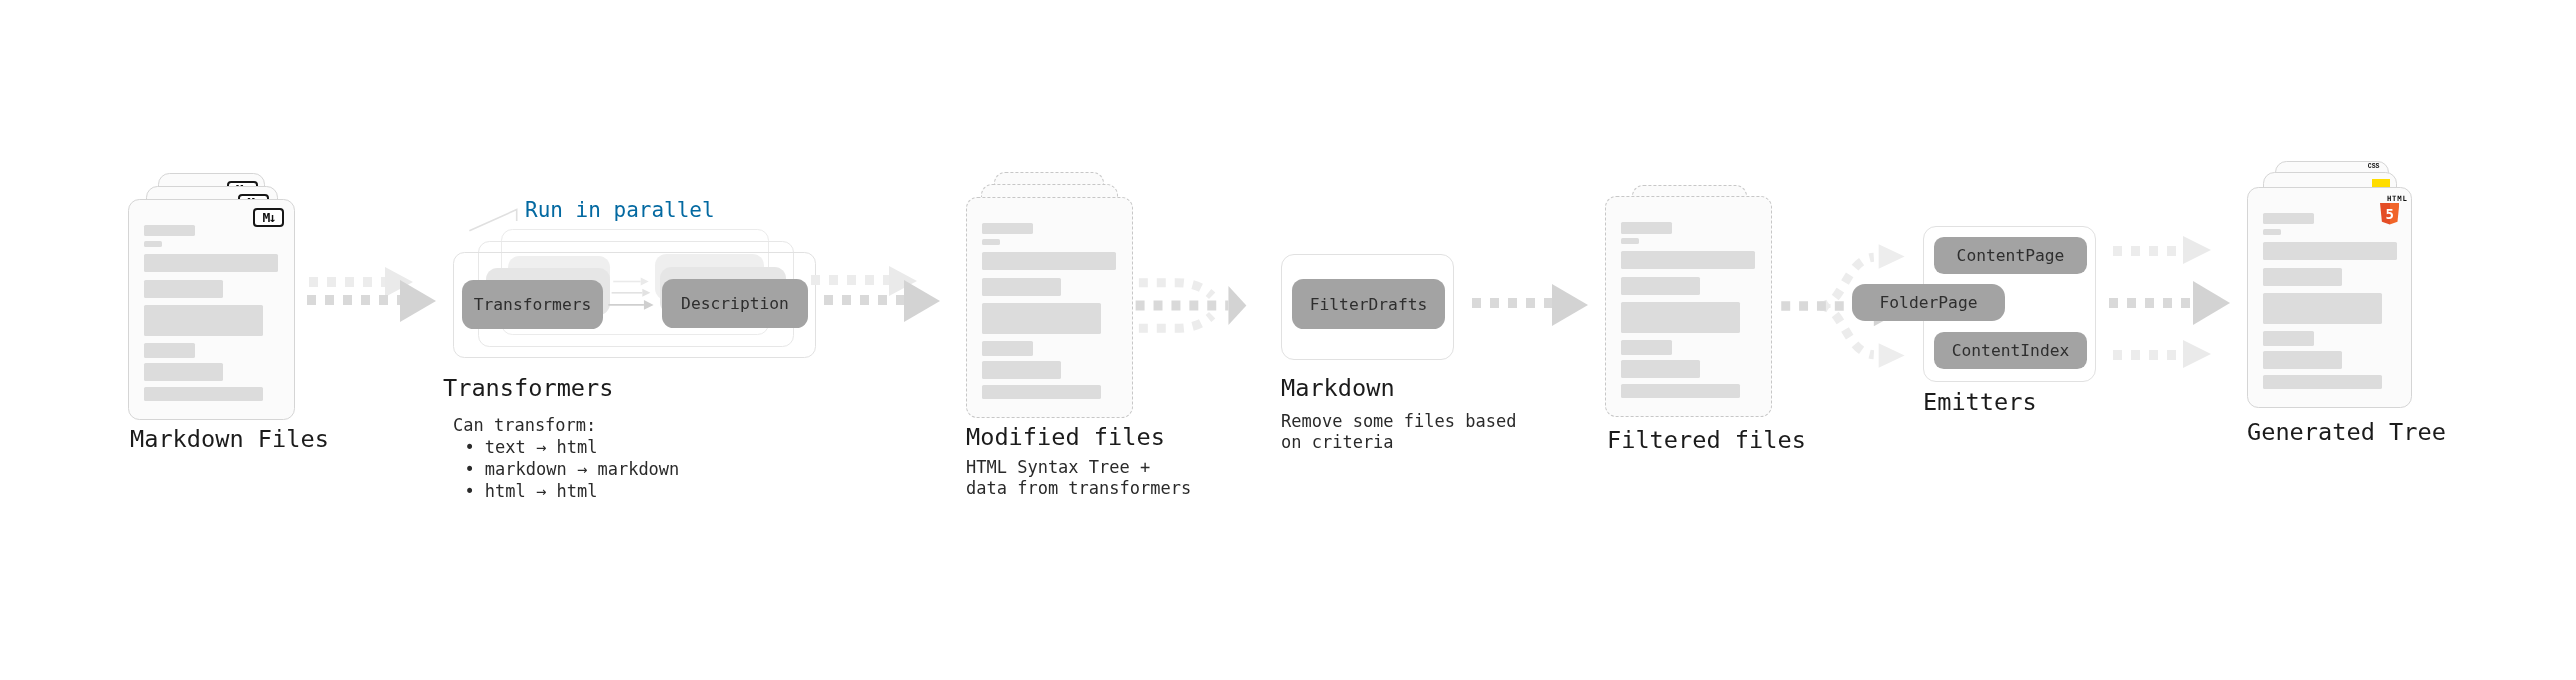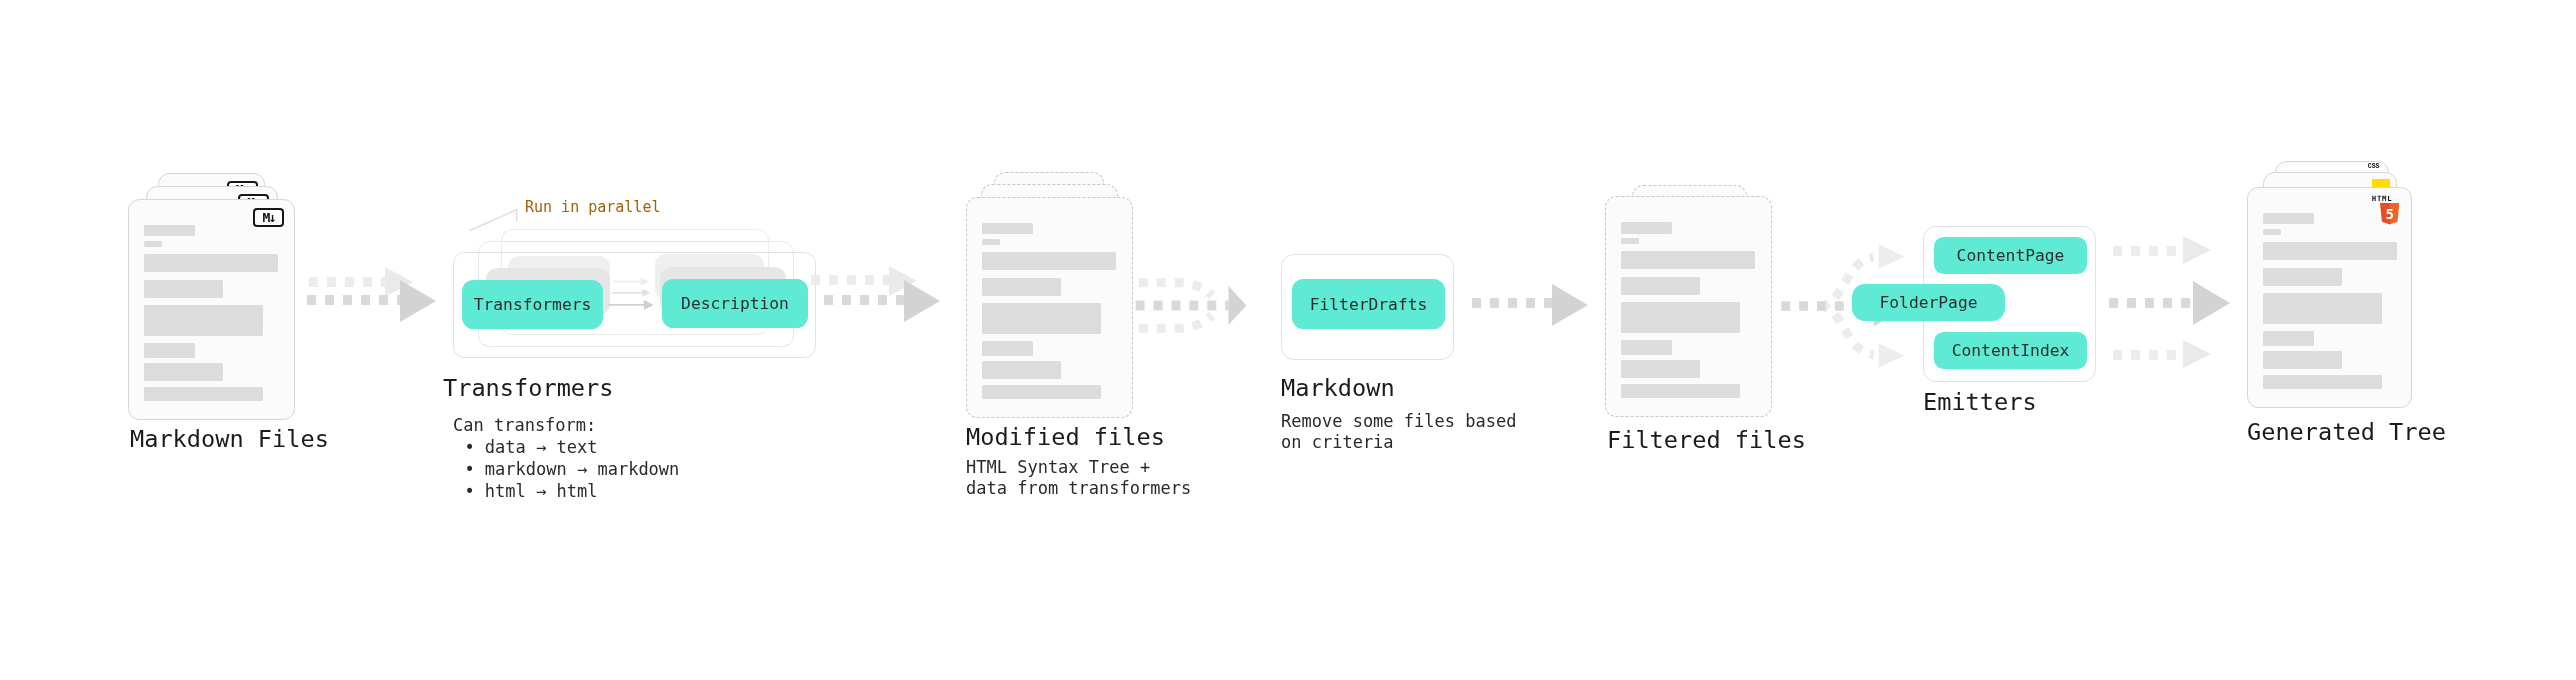--- a/index.html
+++ b/index.html
@@ -21,43 +21,43 @@
     border:2.4px solid #161616; border-radius:4.1px;
     display:flex; align-items:center; justify-content:center;
     font-size:13px; font-weight:bold; letter-spacing:-1.6px; color:#111; box-sizing:border-box;
   }
 
   
   .outline { position:absolute; border:1.6px solid #e1e1e1; border-radius:11.4px; box-sizing:border-box; }
   .outline.g1 { border-color:#e7e7e7; }
   .outline.g2 { border-color:#ebebeb; }
   .graybox {
-    position:absolute; background:#5eead4; border-radius:11.4px;
+    position:absolute; background:#a3a3a3; border-radius:11.4px;
     display:flex; align-items:center; justify-content:center;
     font-size:16.3px; color:#2e2e2e; white-space:nowrap;
   }
   .graybox.gh1 { background:#e6e6e6; }
   .graybox.gh2 { background:#efefef; }
 
   
   .title { position:absolute; font-size:23.6px; color:#1b1b1b; white-space:nowrap; }
   .sub { position:absolute; font-size:17px; line-height:21px; color:#2a2a2a; white-space:nowrap; }
   .sub div { white-space:pre; }
-  .annot { position:absolute; font-size:15px; color:#a16207; white-space:nowrap; }
+  .annot { position:absolute; font-size:21px; color:#0369a1; white-space:nowrap; }
 
   
   .dash { position:absolute; height:9.8px; }
   .dash.main  { background:repeating-linear-gradient(90deg,#d9d9d9 0 9px,transparent 9px 18px); }
   .dash.faint { background:repeating-linear-gradient(90deg,#ececec 0 9px,transparent 9px 18px); }
   .tri { position:absolute; width:0; height:0; border-style:solid; border-color:transparent; }
 
   
   .css-badge { position:absolute; font-size:6.5px; font-weight:bold; color:#101010; letter-spacing:0; border-bottom:2.4px solid #2b62e9; padding:0 2.4px 0.8px 2.4px; line-height:6.5px;font-family:Liberation Mono, monospace; }
   .js-badge  { position:absolute; width:18px; height:10.6px; background:#ffdd00; }
-  .html5-badge { position:absolute; width:36px; text-align:left; }
+  .html5-badge { position:absolute; width:36px; text-align:right; }
   .html5-word { font-size:7.3px; font-weight:bold; letter-spacing:0.8px; color:#101010; line-height:7.3px; }
   .html5-shield {
     width:19.5px; height:22px; margin:0.8px auto 0 auto;
     background:linear-gradient(90deg,#e44d26 50%,#f16529 50%);
     clip-path:polygon(0 0,100% 0,90% 87%,50% 100%,10% 87%);
     color:#ffffff; font-size:14px; font-weight:bold;
     display:flex; align-items:center; justify-content:center;
   }
   svg { position:absolute; overflow:visible; }
 </style>
@@ -113,21 +113,21 @@
     <polygon points="44,8 44,18 54,13" fill="#eaeaea"></polygon>
     <line x1="8" y1="27" x2="46" y2="27" stroke="#e2e2e2" stroke-width="2"></line>
     <polygon points="46,22 46,32 56,27" fill="#e2e2e2"></polygon>
     <line x1="4" y1="42" x2="48" y2="42" stroke="#cfcfcf" stroke-width="2"></line>
     <polygon points="48,36 48,48 60,42" fill="#cfcfcf"></polygon>
   </svg>
 
   <div class="title" style="left:443px;top:374px">Transformers</div>
   <div class="sub" style="left:453px;top:414px;line-height:22px">
     <div>Can transform:</div>
-    <div style="padding-left:11.4px">• data → text</div>
+    <div style="padding-left:11.4px">• text → html</div>
     <div style="padding-left:11.4px">• markdown → markdown</div>
     <div style="padding-left:11.4px">• html → html</div>
   </div>
 
   <div class="dash faint" style="left:811px;top:275px;width:78px"></div>
   <div class="tri" style="left:889px;top:266px;border-width:15.4px 0 15.4px 28px;border-left-color:#eaeaea"></div>
   <div class="dash main" style="left:824px;top:295px;width:80px"></div>
   <div class="tri" style="left:904px;top:280px;border-width:21px 0 21px 36px;border-left-color:#d3d3d3"></div>
 
   <div class="abs" style="left:966px;top:172px;width:167px;height:248px">

